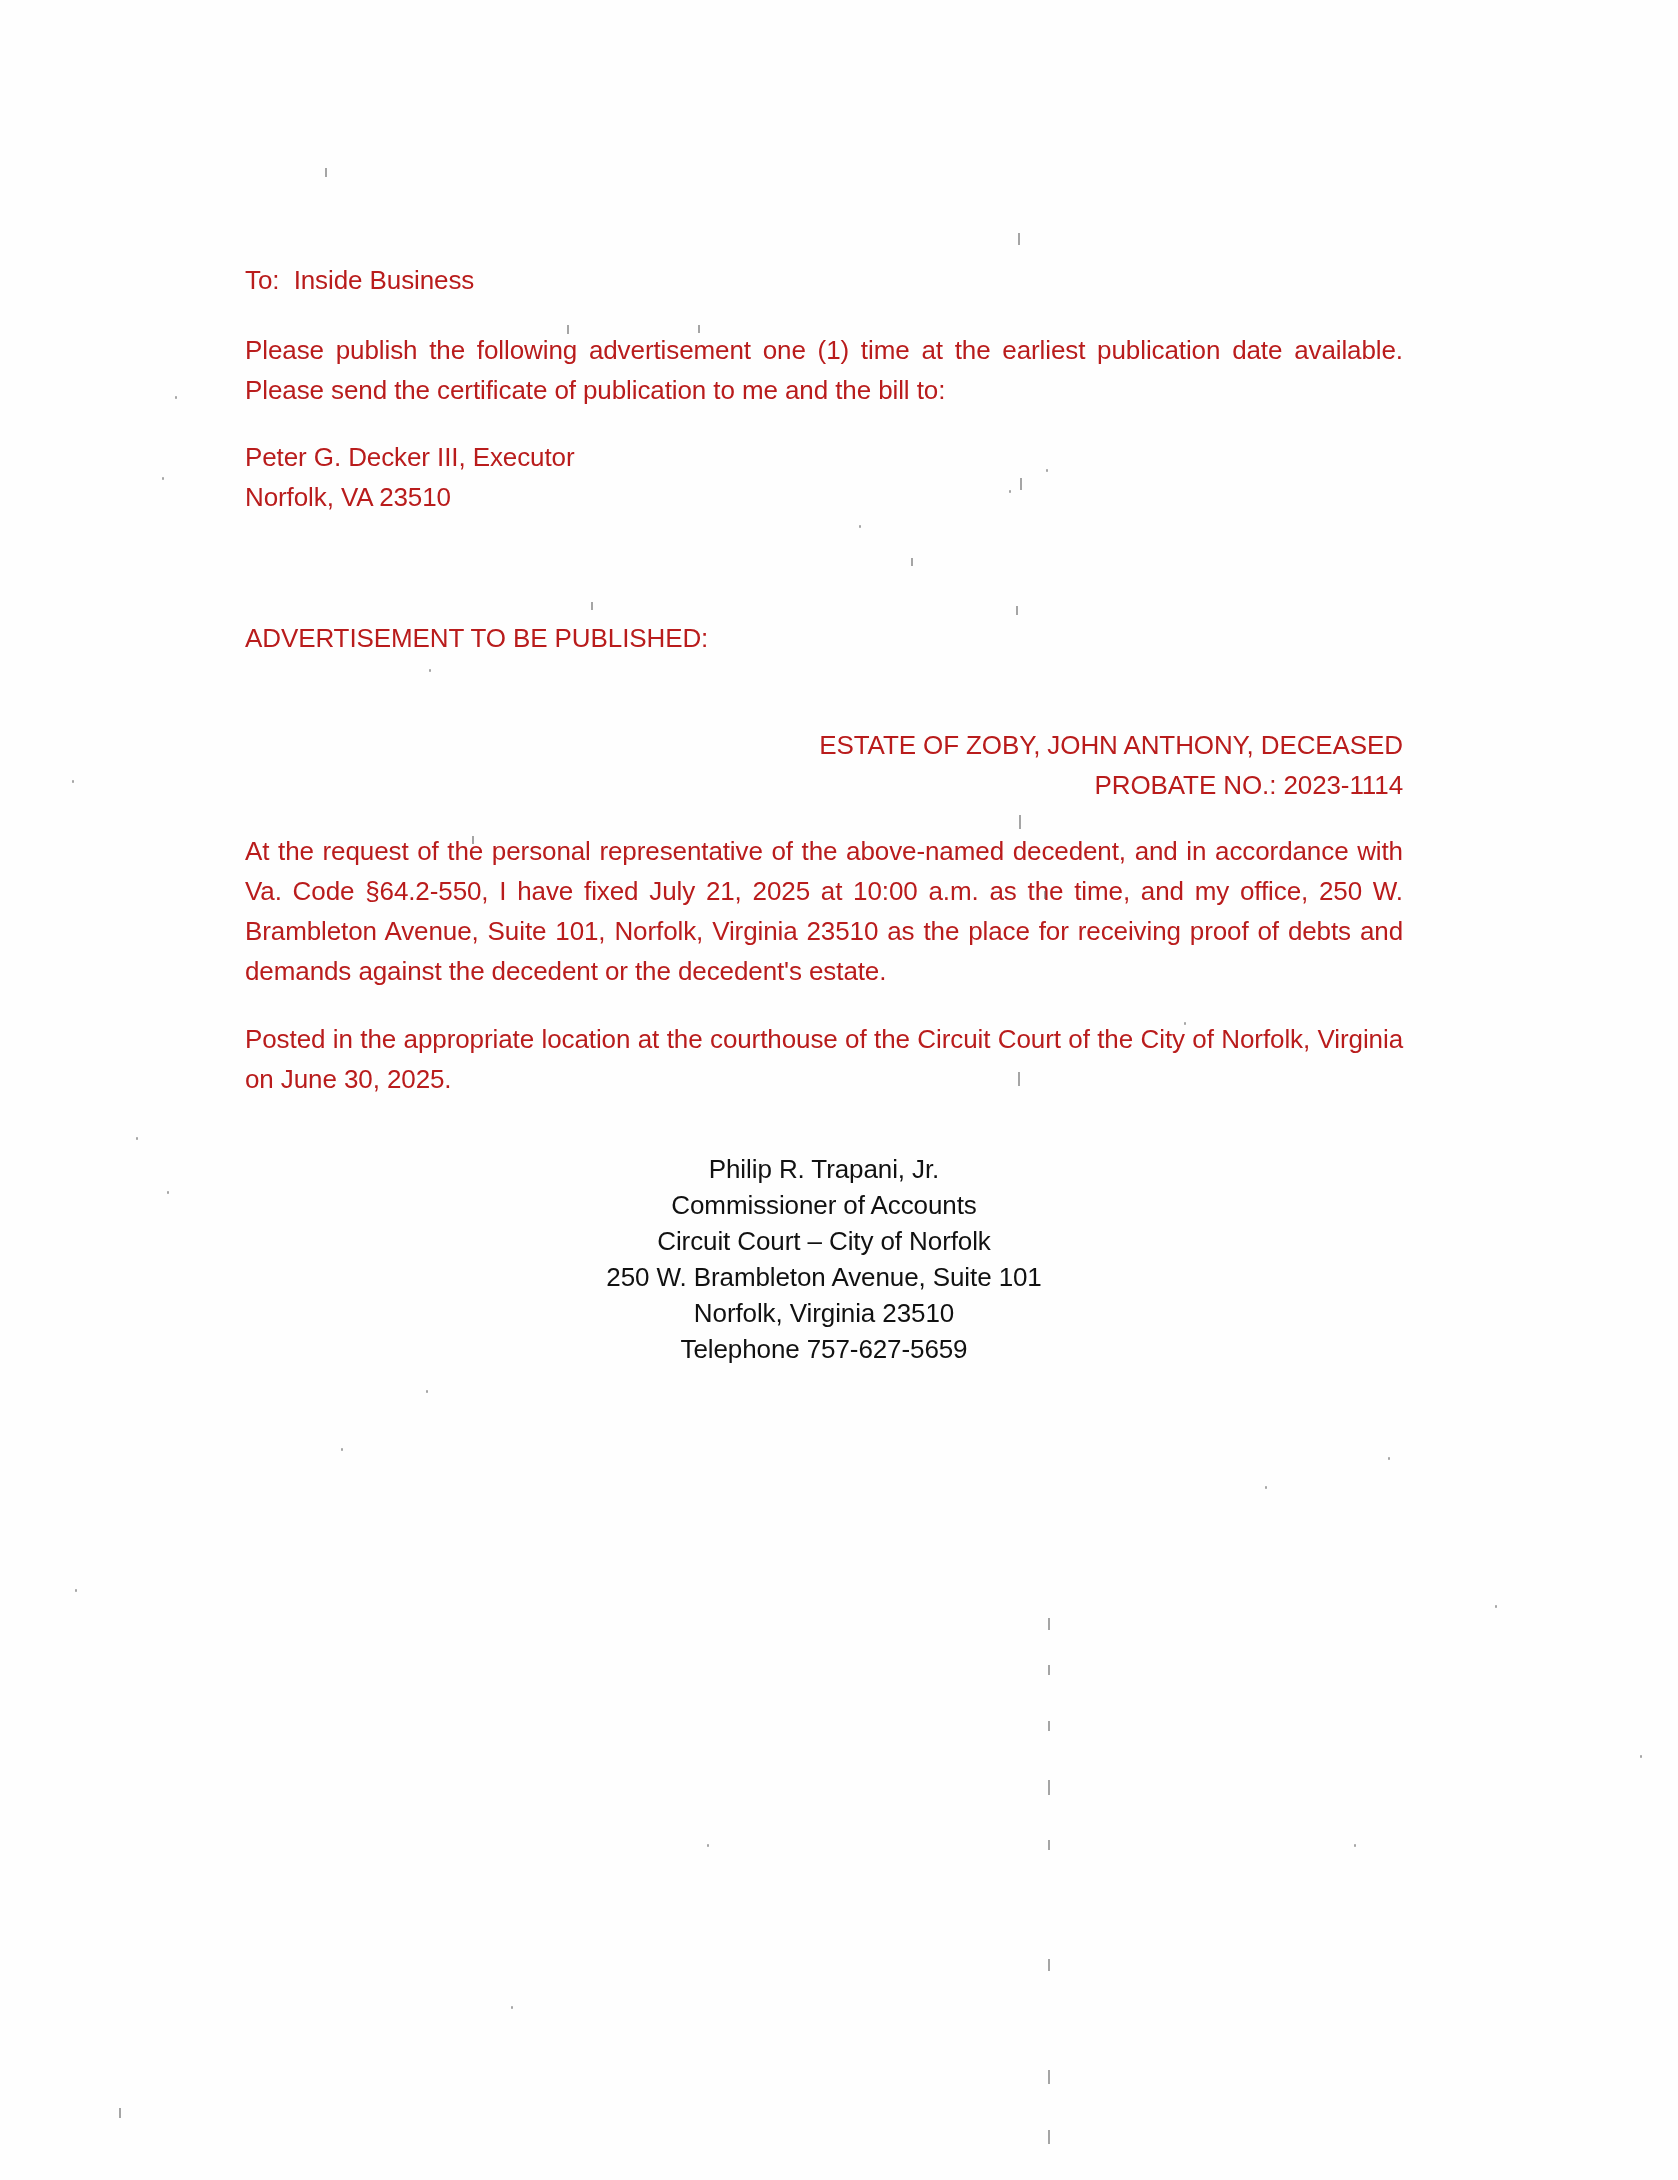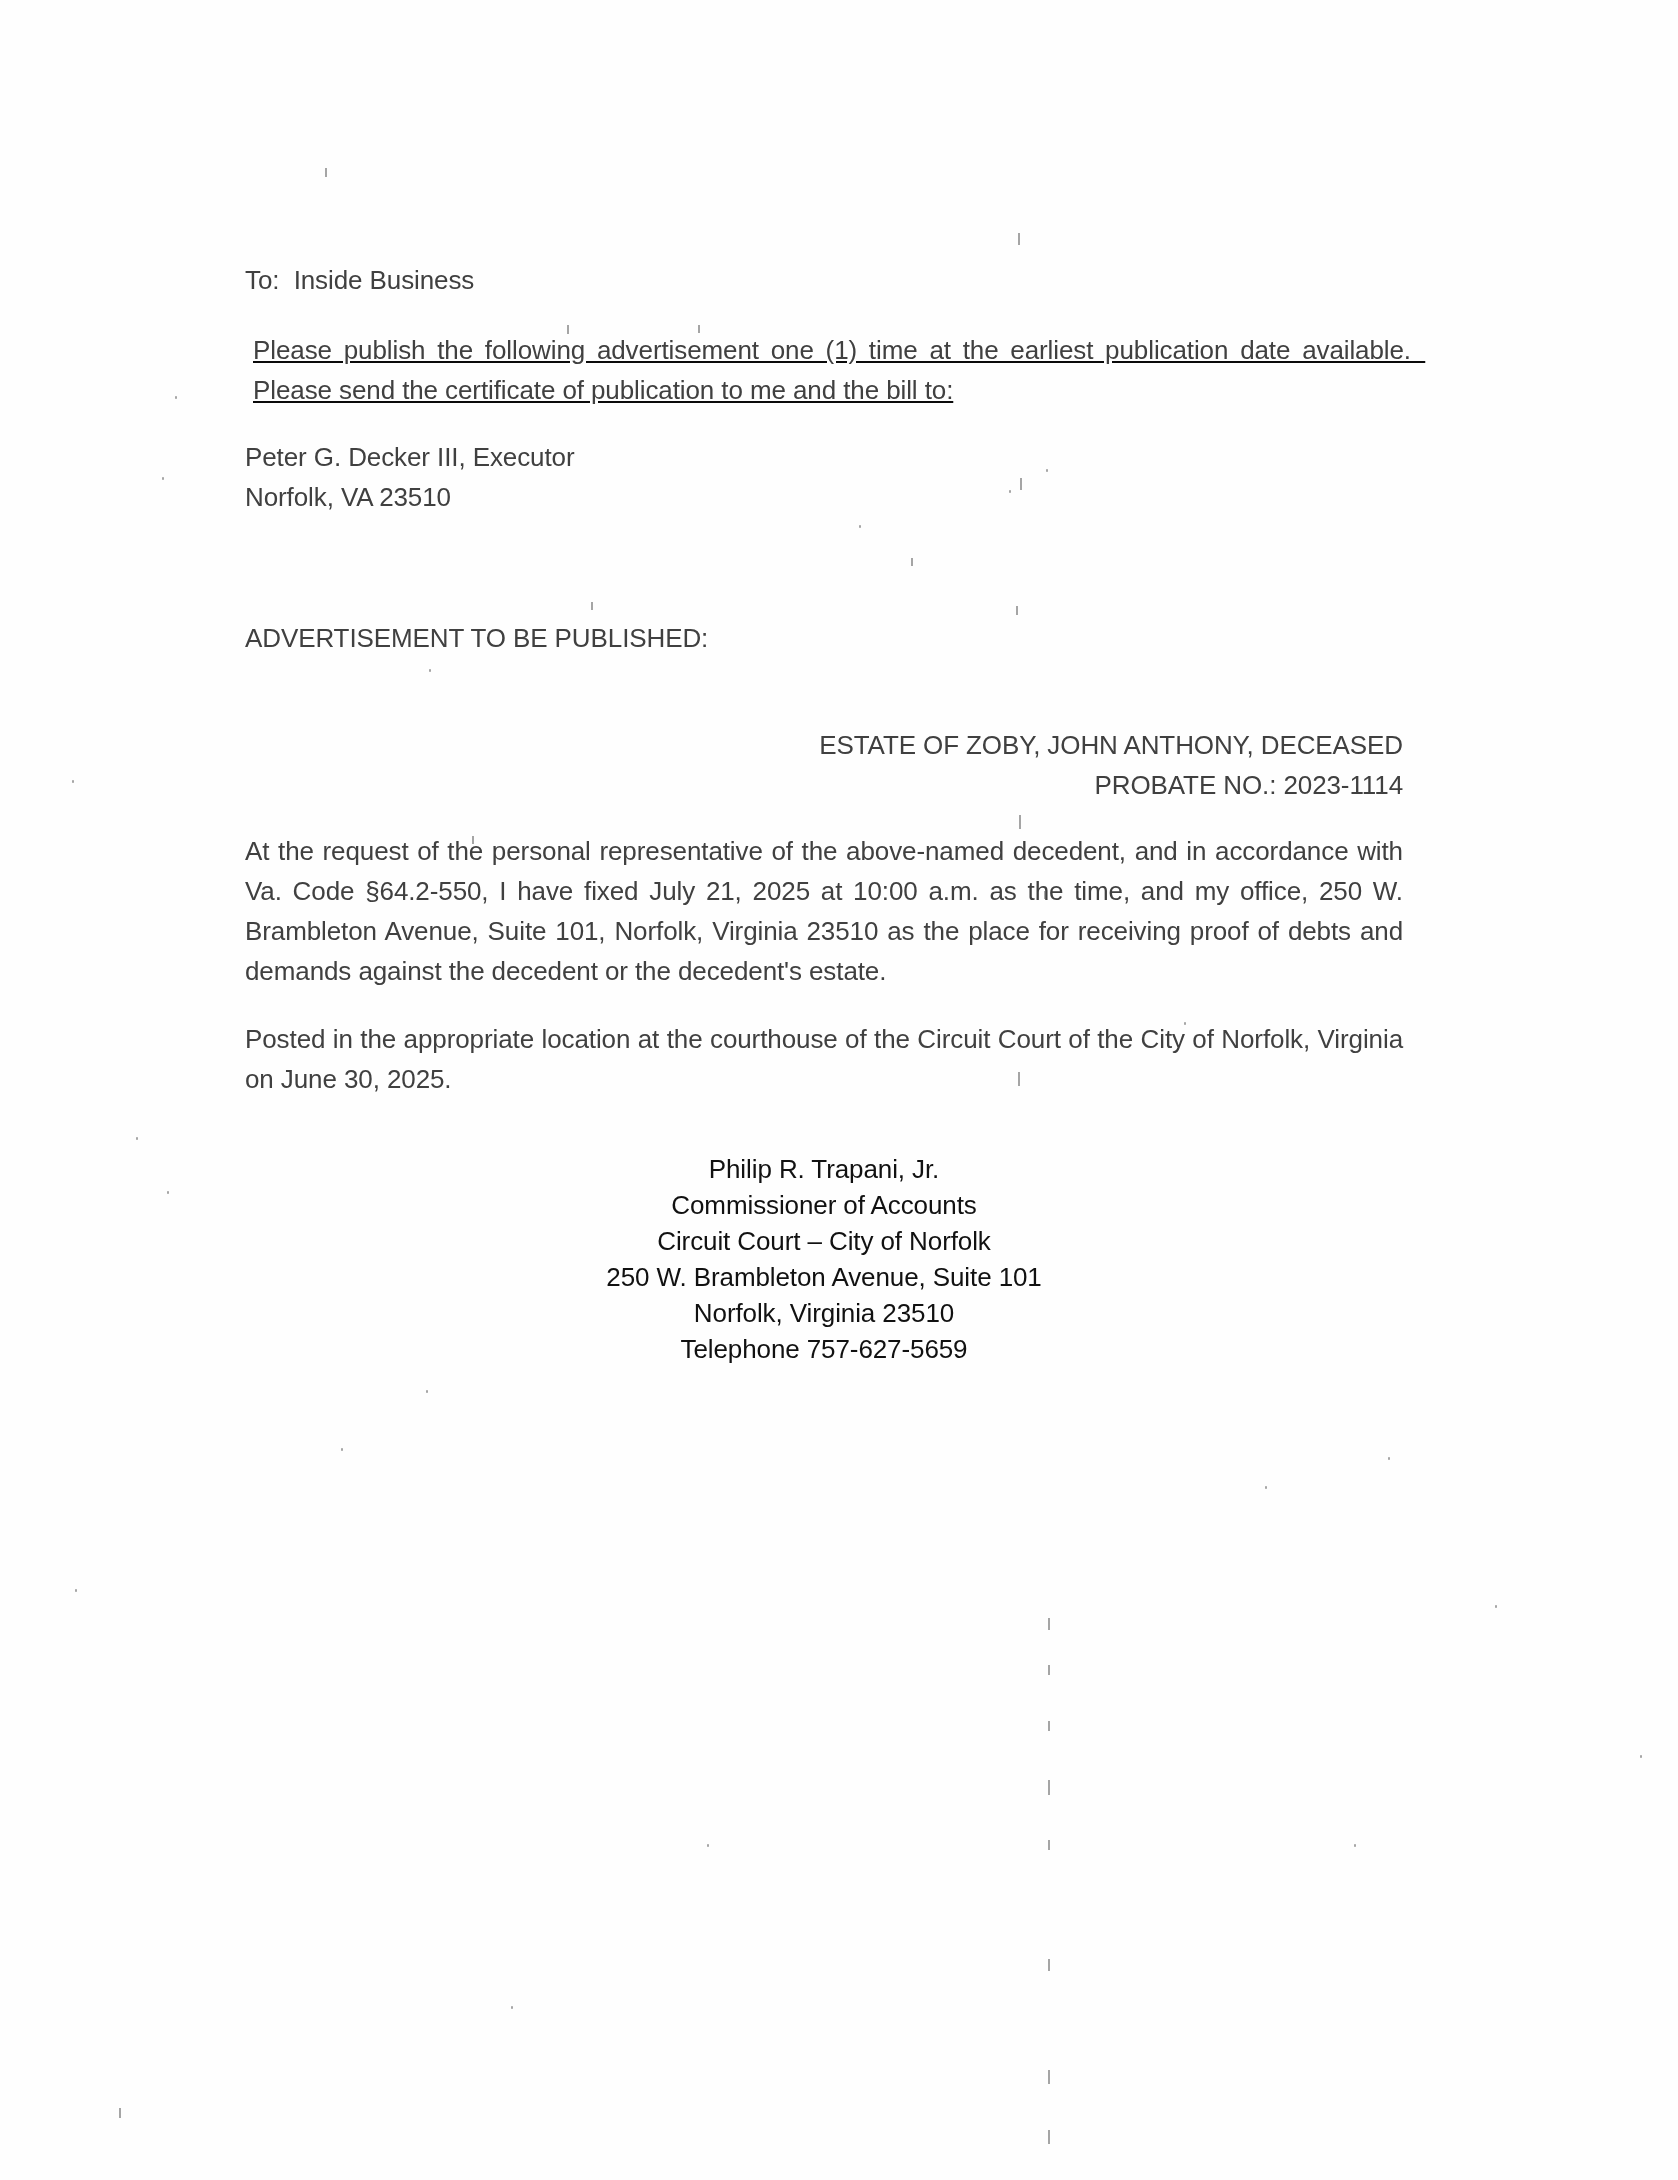--- a/index.html
+++ b/index.html
@@ -30,34 +30,34 @@
     left: 245px;
     top: 0;
     width: 1158px;
   }
 
   .line,
   .para {
     font-size: 26px;
     line-height: 40px;
     letter-spacing: -0.1px;
-    color: #404040;
+    color: #b91c1c;
     white-space: pre-wrap;
   }
 
   .para {
     text-align: justify;
     text-justify: inter-word;
   }
 
   .block { margin: 0; padding: 0; }
 
   
   .at-to            { position: absolute; top: 260px;  left: 0; width: 1158px; }
-  .at-instructions  { position: absolute; top: 330px;  left: 8px; width: 1158px; text-decoration: underline; }
+  .at-instructions  { position: absolute; top: 330px;  left: 0; width: 1158px; }
   .at-contact       { position: absolute; top: 437px;  left: 0; width: 1158px; }
   .at-adheading     { position: absolute; top: 618px;  left: 0; width: 1158px; }
   .at-estate        { position: absolute; top: 725px;  left: 0; width: 1158px; text-align: right; }
   .at-request       { position: absolute; top: 831px;  left: 0; width: 1158px; }
   .at-posted        { position: absolute; top: 1019px; left: 0; width: 1158px; }
   .at-signature     { position: absolute; top: 1151px; left: 0; width: 1158px; }
 
   .sig-line {
     font-size: 26px;
     line-height: 36px;

